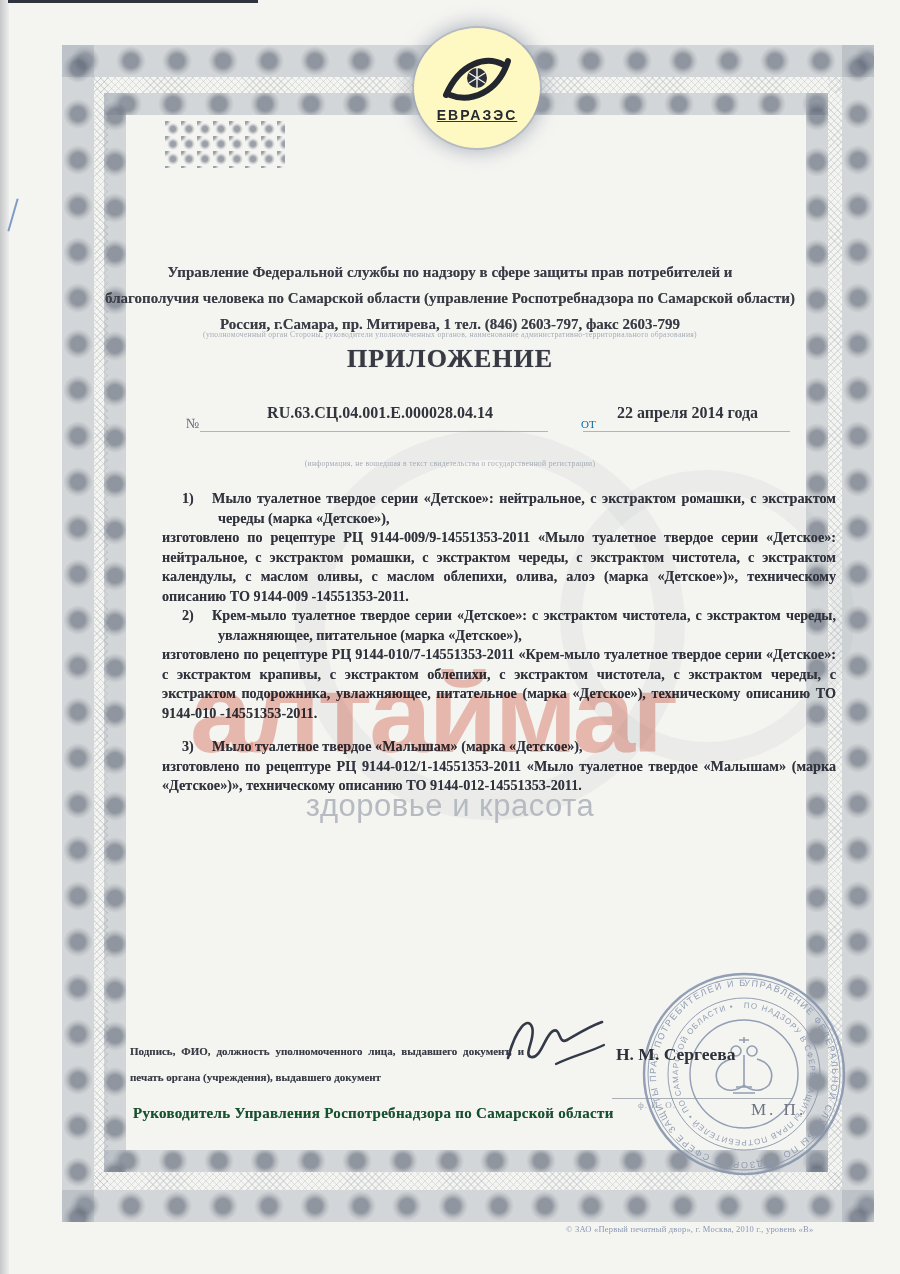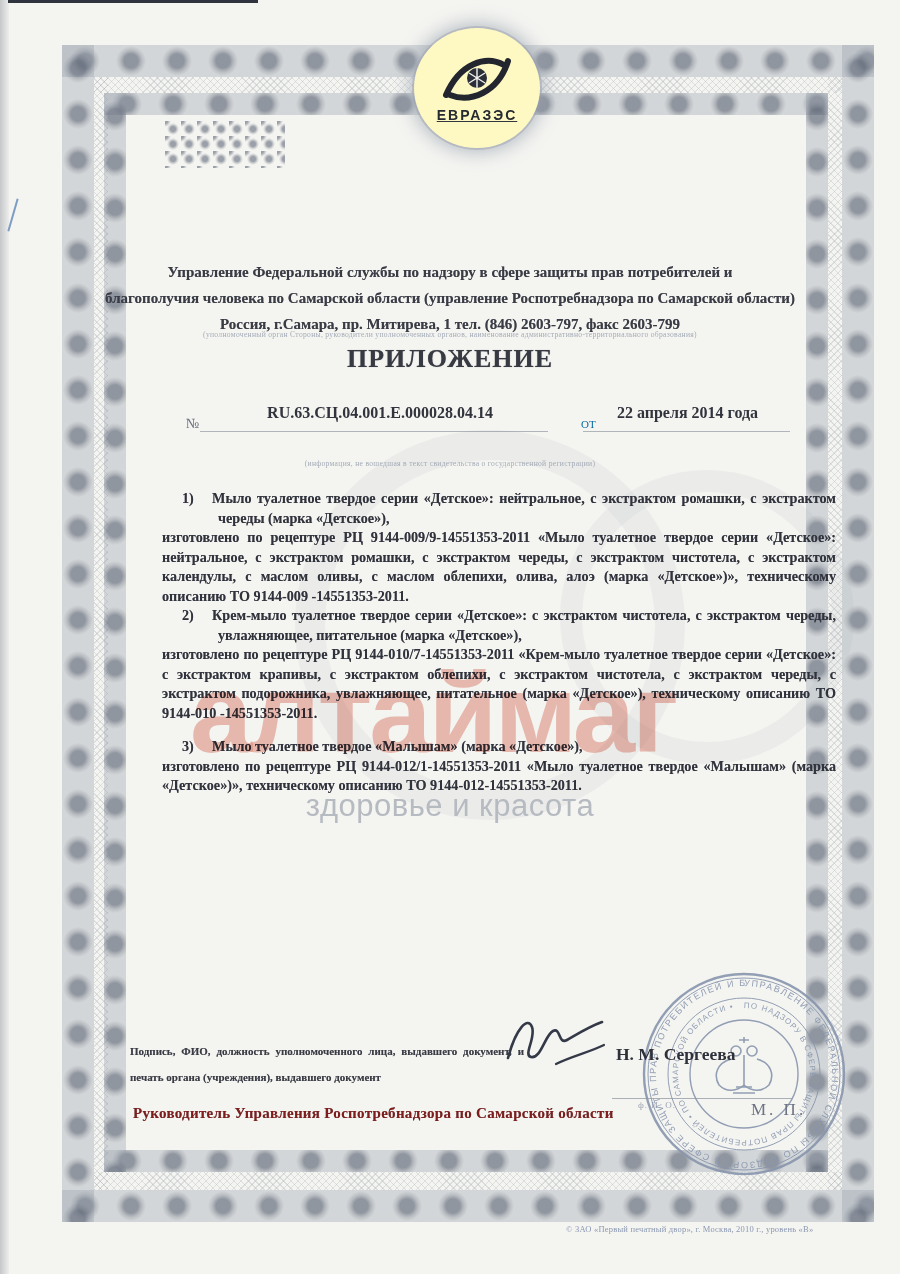--- a/index.html
+++ b/index.html
@@ -63,21 +63,21 @@
   
   .wm-brand{position:absolute;left:190px;top:664px;font-family:"Liberation Sans",sans-serif;
     font-weight:bold;font-size:112px;letter-spacing:-3px;color:rgba(231,146,131,.58);
     mix-blend-mode:multiply;z-index:5;line-height:100px;}
   .wm-tagline{position:absolute;top:788px;font-family:"Liberation Sans",sans-serif;
     font-size:31px;color:#b6bac1;letter-spacing:.5px;z-index:5;}
   
   .sig-caption{position:absolute;left:130px;top:1038px;width:394px;font-size:11px;line-height:26px;
     font-weight:bold;text-align:justify;color:#3a3c45;text-shadow:0 0 .5px rgba(58,60,69,.5);}
   .sig-position{position:absolute;left:133px;top:1105px;width:560px;font-size:15px;font-weight:bold;
-    letter-spacing:.3px;color:#7f1d1d;text-shadow:0 0 .5px rgba(53,55,64,.5);}
+    letter-spacing:.3px;color:#14532d;text-shadow:0 0 .5px rgba(53,55,64,.5);}
   .sig-name{position:absolute;left:616px;top:1044px;font-size:17.5px;font-weight:bold;color:#2e303a;z-index:6;}
   .fio-line{position:absolute;left:612px;top:1098px;width:180px;border-top:1px solid rgba(110,118,132,.55);}
   .fio-cap{position:absolute;left:638px;top:1100px;font-size:9px;color:#8d95a6;opacity:.85;letter-spacing:1px;}
   .sig-script{position:absolute;left:500px;top:1010px;z-index:6;}
   .stamp{position:absolute;left:633px;top:963px;z-index:4;opacity:.9;}
   
   .imprint{position:absolute;left:566px;top:1224px;font-size:8.5px;color:#8b98b2;
     font-family:Liberation Serif, serif;letter-spacing:.2px;text-align:right;}
 </style>
 </head>

